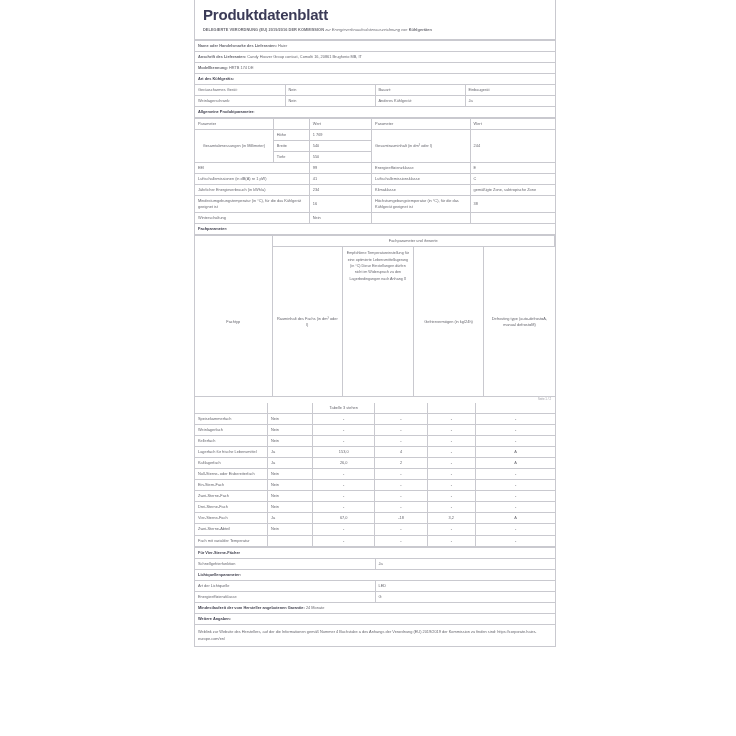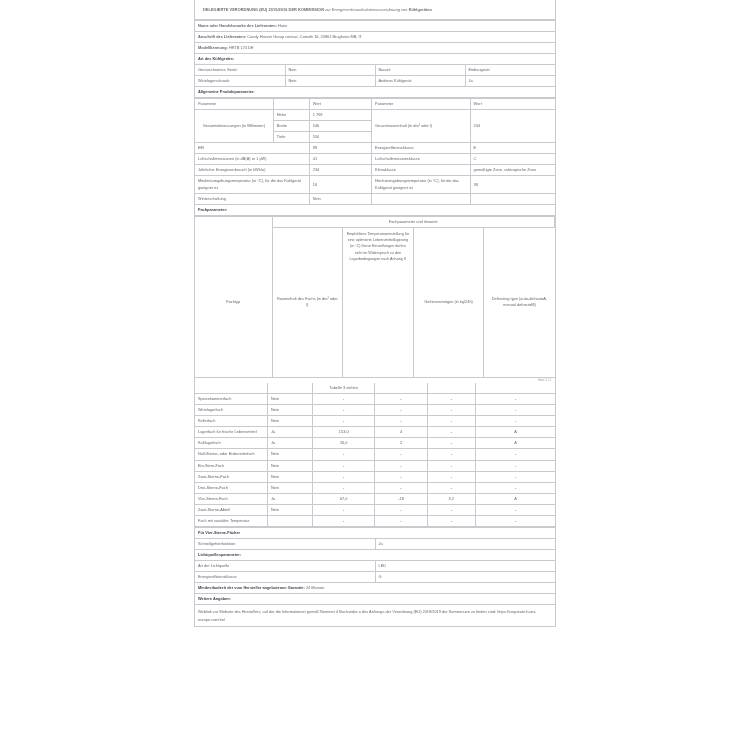--- a/index.html
+++ b/index.html
@@ -87,20 +87,21 @@
     padding:3px;
   }
 </style>
 </head>
 <body>
 
 <div class="page">
   <div class="sheet">
 
     <div class="titleblock">
+      <h1>Produktdatenblatt</h1>
       <div class="subtitle">
         <span>DELEGIERTE VERORDNUNG (EU) 2019/2016 DER KOMMISSION</span>
         <span class="it">zur Energieverbrauchsdatenauszeichnung von</span>
         <span>Kühlgeräten</span>
       </div>
     </div>
 
     <table>
       <tbody>
           <tr>

